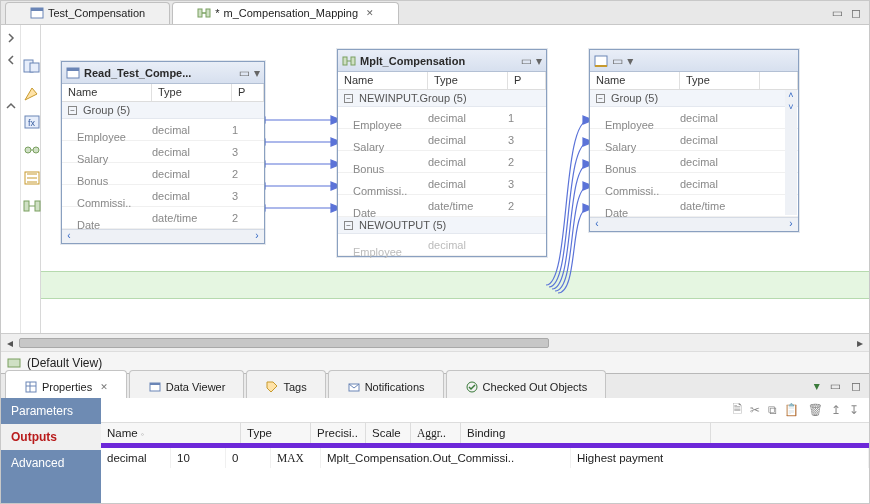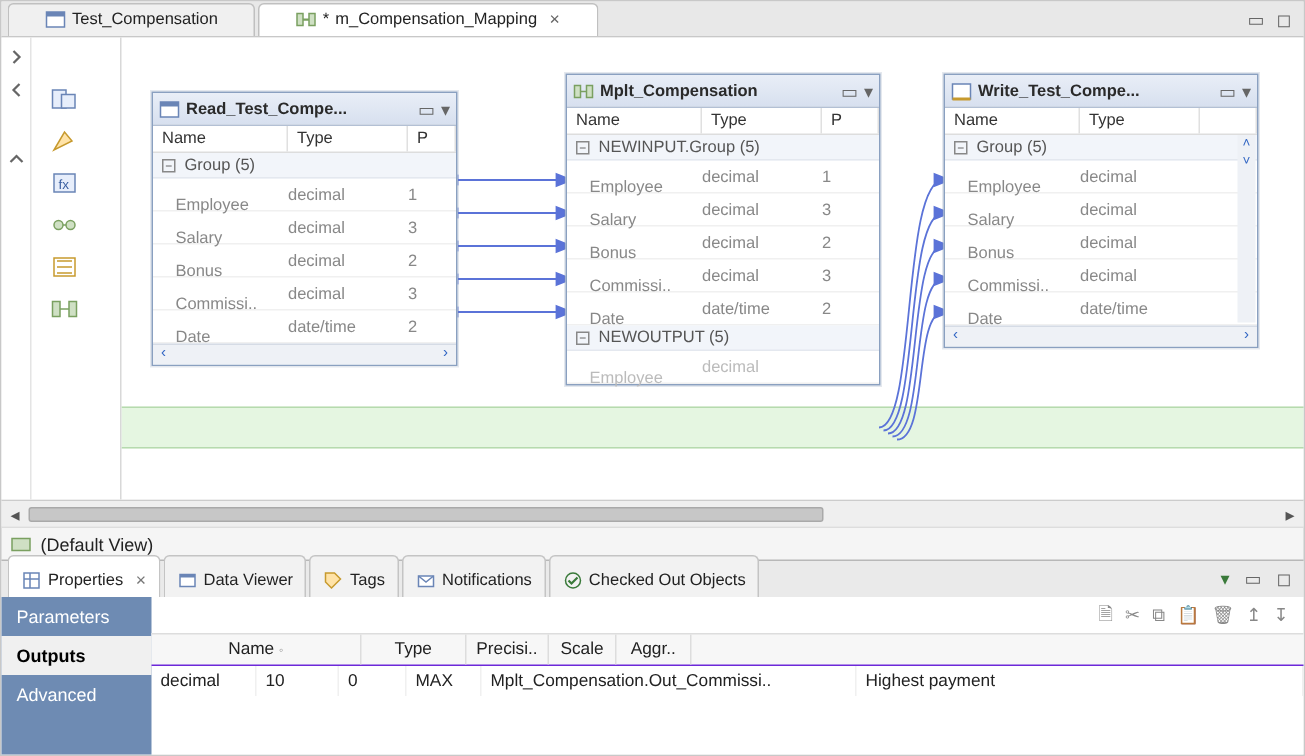--- a/index.html
+++ b/index.html
@@ -8,21 +8,21 @@
   
   .top-tabs { display: flex; align-items: center; height: 24px; background: #e8e8e8; border-bottom: 1px solid #c8c8c8; padding-left: 4px; gap: 2px; }
   .tab { display: flex; align-items: center; height: 22px; padding: 0 24px; border: 1px solid #c0c0c0; border-bottom: none; border-radius: 4px 4px 0 0; background: #f0f0f0; gap: 4px; font-size: 11px; }
   .tab.active { background: #fff; }
   .tab .x { color: #666; font-size: 9px; margin-left: 4px; }
   .tab-icon { width: 14px; height: 14px; display:inline-flex;align-items:center;justify-content:center;}
   .spacer { flex: 1; }
   .winicons { display:flex; gap:8px; padding-right:8px; color:#666;}
   
   .canvas-wrap { display:flex; height: 308px; background:#fff; position:relative; }
-  .icon-col-outer { width: 80px; border-right: 1px solid #d8d8d8; display:flex;text-align:center;}
+  .icon-col-outer { width: 40px; border-right: 1px solid #d8d8d8; display:flex;text-align:center;}
   .icon-col-toggle { width:20px; display:flex; flex-direction:column; align-items:center; padding-top:4px; gap:4px; border-right:1px solid #e4e4e4;}
   .icon-col { width:44px; display:flex; flex-direction:column; align-items:center; padding-top:32px; gap:10px;}
   .tool-ic { width:22px; height:18px;display:flex;align-items:center;justify-content:center; }
   .canvas { flex:1; position:relative; overflow:hidden; }
   .canvas-inner { position:absolute; left:0; top:0; width: 850px; height: 290px; }
   
   .tbox { position:absolute; width: 204px; border:1px solid #8aa0c0; background:#fff; box-shadow: 0 0 0 1px rgba(120,140,170,.2); }
   .tbox .thead { display:flex; align-items:center; height:22px; background: linear-gradient(#e9eef7,#d7e0ef); border-bottom:1px solid #b3c0d4; padding:0 4px; gap:4px; }
   .tbox .thead .ttl { font-size:11px; font-weight:bold; color:#2a2a2a; white-space:nowrap; overflow:hidden; text-overflow:ellipsis; flex:1;}
   .tbox .thead .hic { width:14px;height:14px;display:inline-block;}
@@ -43,34 +43,34 @@
   
   .hscroll { display:flex; align-items:center; height:18px; border-top:1px solid #ccc; background:#efefef;}
   .hscroll .arrow{ width:18px;text-align:center;color:#555;display:flex;align-items:center;justify-content:center;}
   .hscroll .thumb{ height:10px; background:#c7c7c7; border:1px solid #a9a9a9; border-radius:2px; margin:0 0; width:530px;}
   .hscroll .track{flex:1;}
   
   .viewrow{ display:flex; align-items:center; height:22px; border-top:1px solid #ddd; padding-left:6px; gap:6px;}
   
   .bottom { display:flex; flex-direction:column; height:130px; border-top:1px solid #b8b8b8;}
   .btabs { display:flex; align-items:center; height:24px; background:#eaeaea; padding-left:4px; gap:2px;}
-  .btab { display:flex; align-items:center; height:32px; padding:0 8px; border:1px solid #c4c4c4; border-bottom:none; border-radius:4px 4px 0 0; gap:4px; background:#f2f2f2; font-size:11px;}
+  .btab { display:flex; align-items:center; height:32px; padding:0 18px; border:1px solid #c4c4c4; border-bottom:none; border-radius:4px 4px 0 0; gap:4px; background:#f2f2f2; font-size:11px;}
   .btab.active{ background:#fff;}
   .bcontent{ flex:1; display:flex; background:#fff;}
   .side { width:100px; background:#6e8bb3; display:flex; flex-direction:column; }
   .side .sitem{ padding:6px 10px; color:#fff; font-size:12px;}
-  .side .sitem.sel{ background:#f0f0f0; color:#000000; font-weight:bold;}
+  .side .sitem.sel{ background:#f0f0f0; color:#b91c1c; font-weight:bold;}
   .main { flex:1; display:flex; flex-direction:column;}
   .toolbar-row{ height:24px; display:flex; align-items:center; justify-content:flex-end; gap:8px; padding-right:10px; color:#888;}
   .grid { flex:1; font-size:11.5px;}
-  .ghead{ display:flex; border-top:1px solid #ddd; border-bottom:1px solid #6d28d9; background:#f7f7f7;text-align:center;}
+  .ghead{ display:flex; border-top:1px solid #ddd; border-bottom:5px solid #6d28d9; background:#f7f7f7;}
   .ghead div{ padding:4px 6px; border-right:1px solid #ddd;}
   .grow{ display:flex;}
   .grow div{ padding:4px 6px; border-right:1px solid #f0f0f0; white-space:nowrap; overflow:hidden; text-overflow:ellipsis;}
-  .c-name{width:140px;} .c-type{width:70px;} .c-prec{width:55px;} .c-scale{width:45px;} .c-aggr{width:50px;} .c-bind{width:250px;} .c-desc{flex:1;}
+  .c-name{width:140px;} .c-type{width:70px;} .c-prec{width:55px;} .c-scale{width:45px;} .c-aggr{width:50px;font-family:Liberation Serif, serif;} .c-bind{width:250px;} .c-desc{flex:1;}
   .mini-svg { display:inline-block; }
   .bicon{ width:14px;height:14px;display:inline-flex;align-items:center;justify-content:center;}
   .topright-hic{display:flex;gap:4px;color:#666;}
   .vscroll-tbox { position:absolute; right:1px; top:40px; width:12px; bottom:16px; background:#eef1f6;}
   .vscroll-tbox .up,.vscroll-tbox .dn{height:12px;text-align:center;font-size:9px;color:#3367c4;}
 </style>
 </head>
 <body>
 
 <div class="app">
@@ -307,21 +307,20 @@
               <div class="rp"></div>
             </div>
         </div>
 
         <div class="tbox" style="left:548px; top:24px; width:210px;">
           <div class="thead">
             <span class="hic"><svg width="14" height="14" viewBox="0 0 14 14">
                   <rect x="1" y="2" width="12" height="10" fill="#fff" stroke="#6a85b6"></rect>
                   <path d="M1 12 L13 12" stroke="#c79a2e" stroke-width="2"></path>
                 </svg></span>
-            <span class="ttl">Write_Test_Compe...</span>
             <span class="topright-hic">
                 <span>▭</span>
                 <span>▾</span>
               </span>
           </div>
           <div class="cols">
               <div class="cname">Name</div>
               <div class="ctype">Type</div>
               <div class="cp"></div>
             </div>
@@ -457,20 +456,21 @@
           <span>↥</span>
           <span>↧</span>
         </div>
         <div class="grid">
           <div class="ghead">
             <div class="c-name"><span>Name</span> <span style="font-size:8px;color:#888">◦</span></div>
             <div class="c-type">Type</div>
             <div class="c-prec">Precisi..</div>
             <div class="c-scale">Scale</div>
             <div class="c-aggr">Aggr..</div>
+            <div class="c-bind">Binding</div>
           </div>
           <div class="grow">
             <div class="c-type">decimal</div>
             <div class="c-prec">10</div>
             <div class="c-scale">0</div>
             <div class="c-aggr">MAX</div>
             <div class="c-bind">Mplt_Compensation.Out_Commissi..</div>
             <div class="c-desc">Highest payment</div>
           </div>
         </div>

